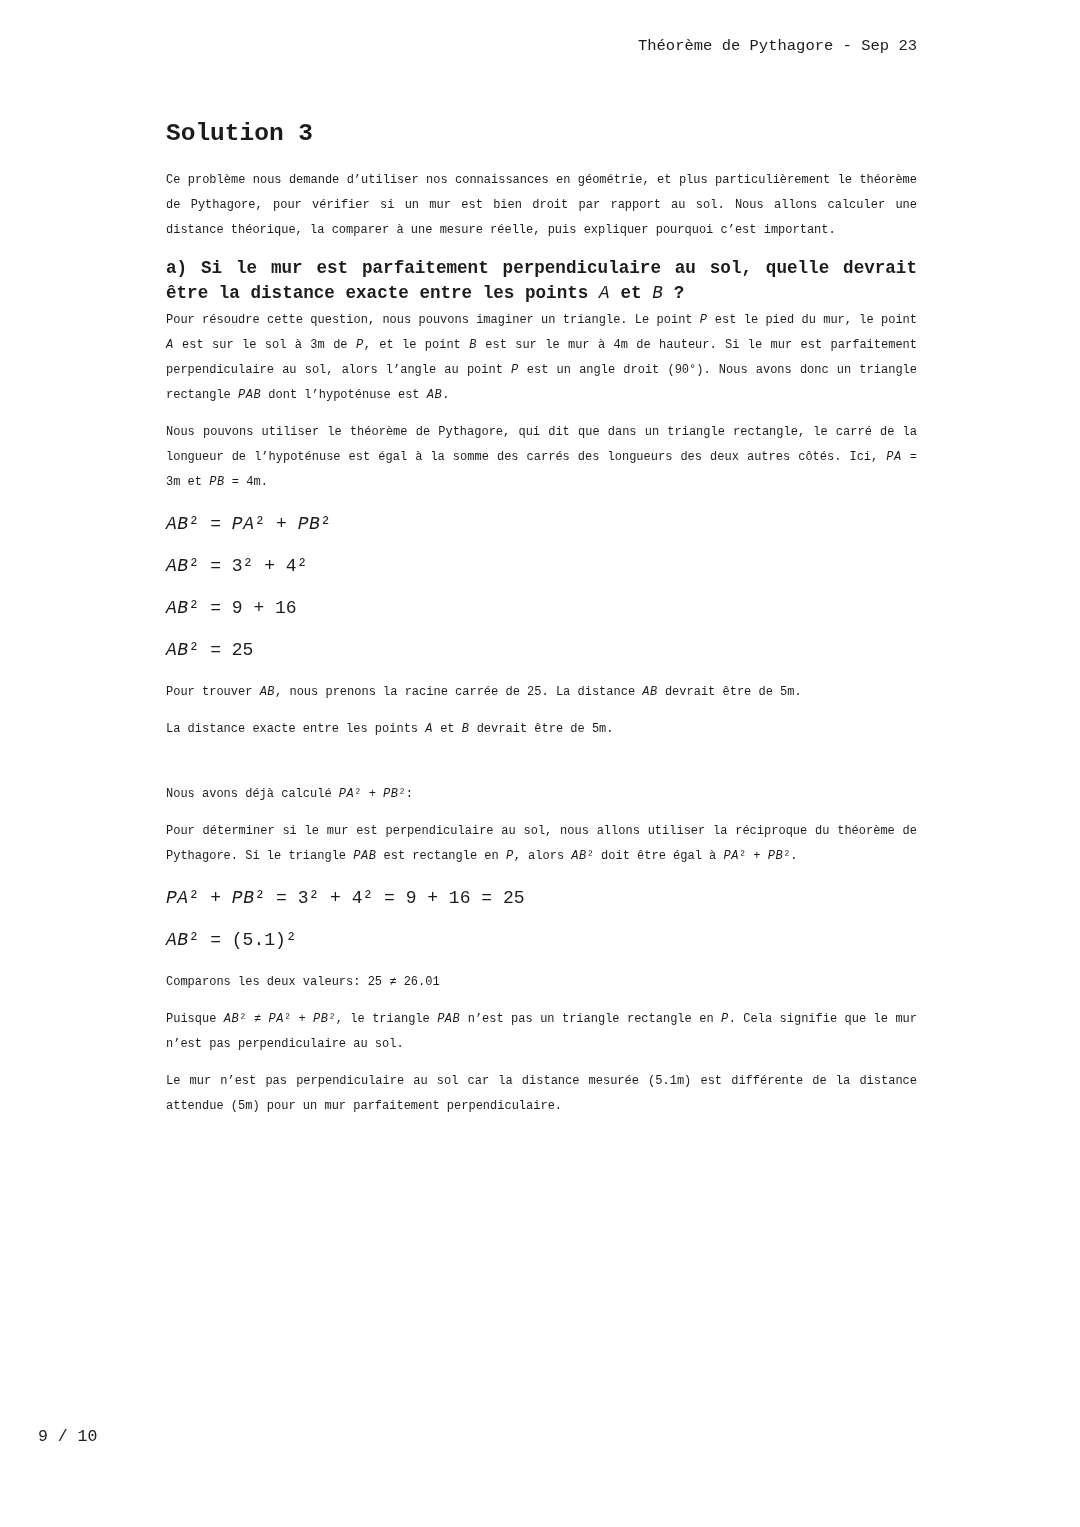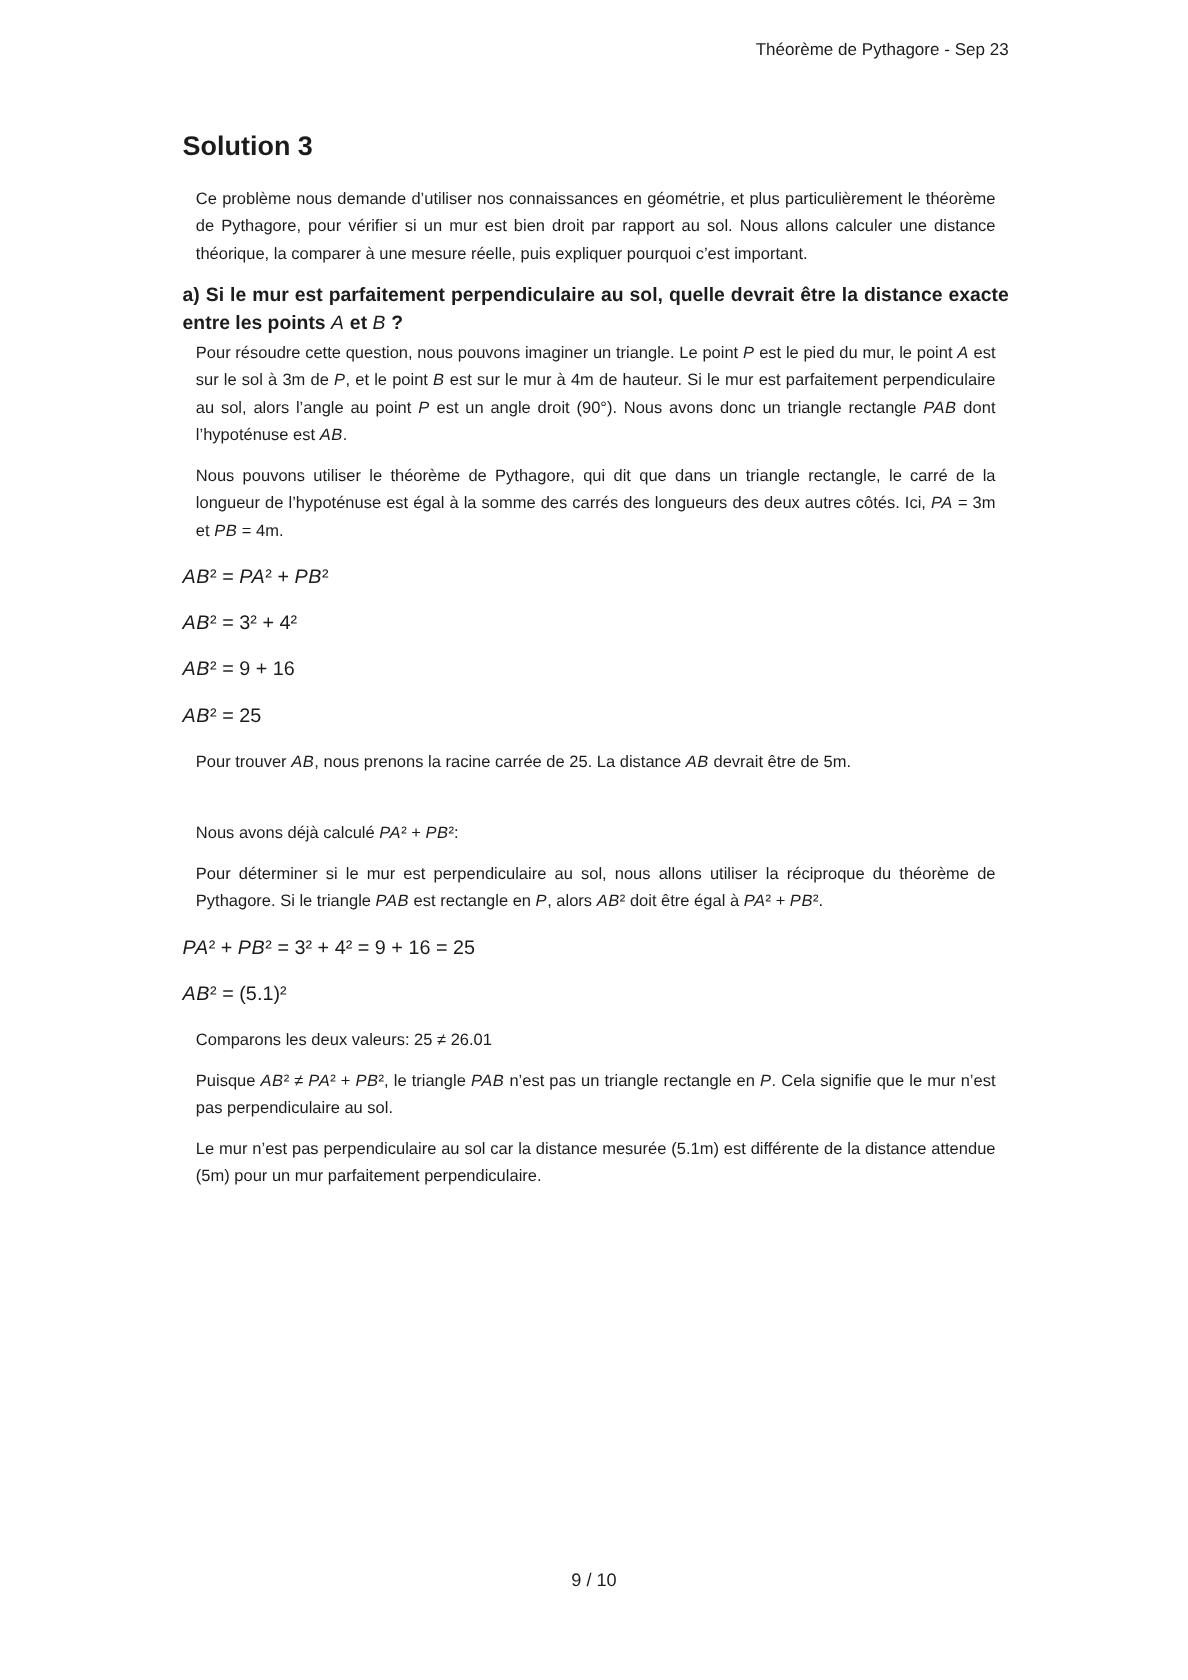--- a/index.html
+++ b/index.html
@@ -7,44 +7,44 @@
     padding: 0;
     background: #ffffff;
   }
   .page {
     position: relative;
     width: 1004px;
     height: 1527px;
     margin: 0 auto;
     background: #ffffff;
     color: #1c1c1c;
-    font-family: Liberation Sans, sans-serif;
+    font-family: Liberation Mono, monospace;
     overflow: hidden;
   }
   .running-header {
     padding: 36px 125px 0 128px;
     text-align: right;
     font-size: 15.5px;
     line-height: 20px;
     color: #1c1c1c;
   }
   .content {
     padding: 0 125px 0 128px;
   }
   h1.doc-title {
     font-size: 24.5px;
     line-height: 30px;
     font-weight: bold;
     margin: 63px 0 0 0;
   }
   p.body {
-    font-size: 15px;
+    font-size: 12px;
     line-height: 25px;
     text-align: justify;
-    margin: 12px 12px;
+    margin: 12px 0;
     hyphens: auto;
     -webkit-hyphens: auto;
   }
   p.intro {
     margin-top: 19px;
   }
   .sec-heading {
     font-size: 17.6px;
     line-height: 25px;
     font-weight: bold;
@@ -70,21 +70,21 @@
   }
   .math i {
     font-style: italic;
     letter-spacing: 0.5px;
   }
   .page-footer {
     position: absolute;
     left: 0;
     right: 0;
     bottom: 80px;
-    text-align: center;
+    text-align: left;
     font-size: 16.5px;
     line-height: 20px;
   }
 </style>
 </head>
 <body>
 
 <div class="page">
 
   <div class="running-header">
@@ -103,20 +103,21 @@
       <p class="body">Nous pouvons utiliser le théorème de Pythagore, qui dit que dans un triangle rectangle, le carré de la longueur de l’hypoténuse est égal à la somme des carrés des longueurs des deux autres côtés. Ici, <span class="math"><i>PA</i></span> = 3m et <span class="math"><i>PB</i></span> = 4m.</p>
 
       <div>
         <div class="equation"><span class="math"><i>AB</i><span>² = </span><i>PA</i><span>² + </span><i>PB</i><span>²</span></span></div>
         <div class="equation"><span class="math"><i>AB</i><span>² = 3² + 4²</span></span></div>
         <div class="equation"><span class="math"><i>AB</i><span>² = 9 + 16</span></span></div>
         <div class="equation"><span class="math"><i>AB</i><span>² = 25</span></span></div>
       </div>
 
       <p class="body">Pour trouver <span class="math"><i>AB</i></span>, nous prenons la racine carrée de 25. La distance <span class="math"><i>AB</i></span> devrait être de 5m.</p>
+      <p class="body">La distance exacte entre les points <span class="math"><i>A</i></span> et <span class="math"><i>B</i></span> devrait être de 5m.</p>
     </section>
 
     <section class="section-b">
       <p class="body">Nous avons déjà calculé <span class="math"><i>PA</i><span>² + </span><i>PB</i><span>²</span></span>:</p>
       <p class="body">Pour déterminer si le mur est perpendiculaire au sol, nous allons utiliser la réciproque du théorème de Pythagore. Si le triangle <span class="math"><i>PAB</i></span> est rectangle en <span class="math"><i>P</i></span>, alors <span class="math"><i>AB</i><span>²</span></span> doit être égal à <span class="math"><i>PA</i><span>² + </span><i>PB</i><span>²</span></span>.</p>
 
       <div class="equation"><span class="math"><i>PA</i><span>² + </span><i>PB</i><span>² = 3² + 4² = 9 + 16 = 25</span></span></div>
 
 
       <div>

